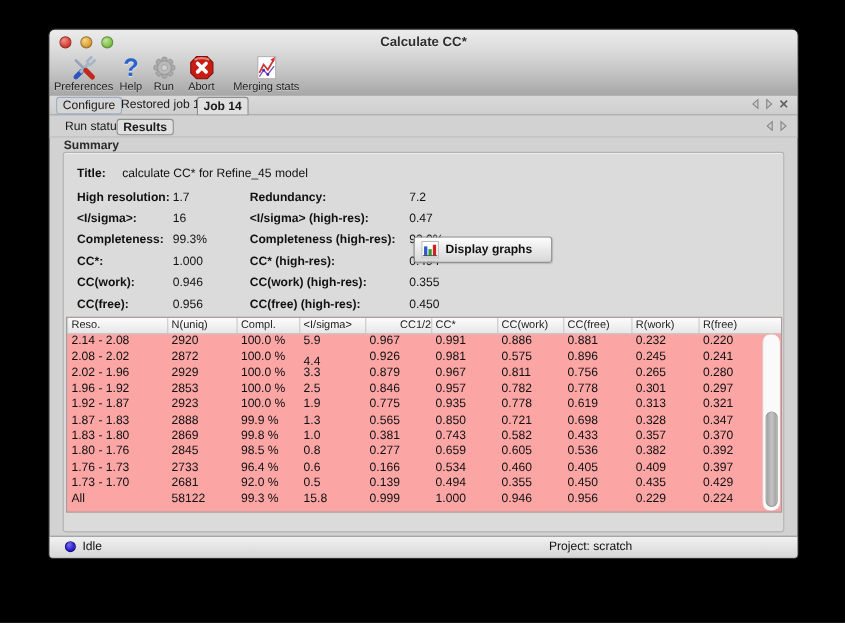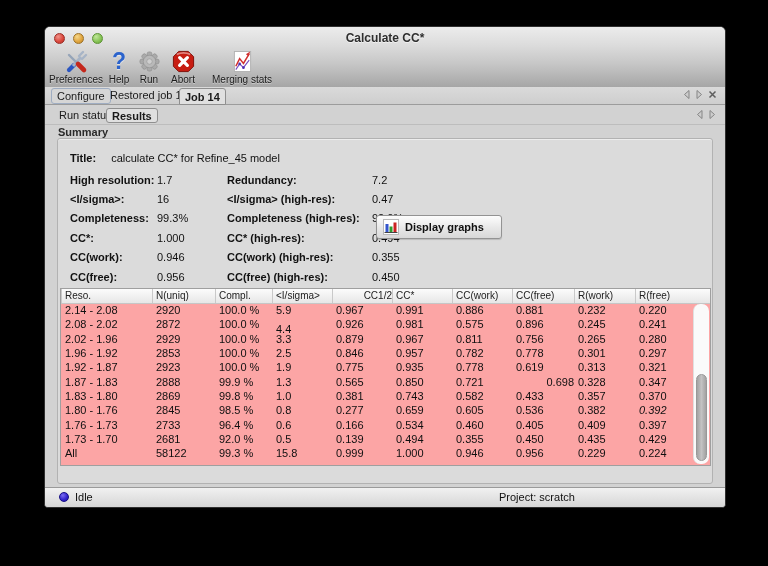--- a/index.html
+++ b/index.html
@@ -314,21 +314,21 @@
               <div class="td" style="width: 59px;">0.321</div>
             </div>
             <div class="tr">
               <div class="td" style="width: 91px;">1.87 - 1.83</div>
               <div class="td" style="width: 63px;">2888</div>
               <div class="td" style="width: 57px;">99.9 %</div>
               <div class="td" style="width: 60px;">1.3</div>
               <div class="td" style="width: 60px;">0.565</div>
               <div class="td" style="width: 60px;">0.850</div>
               <div class="td" style="width: 60px;">0.721</div>
-              <div class="td" style="width: 62px; text-align: right;">0.698</div>
+              <div class="td" style="width: 62px;">0.698</div>
               <div class="td" style="width: 61px;">0.328</div>
               <div class="td" style="width: 59px;">0.347</div>
             </div>
             <div class="tr">
               <div class="td" style="width: 91px;">1.83 - 1.80</div>
               <div class="td" style="width: 63px;">2869</div>
               <div class="td" style="width: 57px;">99.8 %</div>
               <div class="td" style="width: 60px;">1.0</div>
               <div class="td" style="width: 60px;">0.381</div>
               <div class="td" style="width: 60px;">0.743</div>
@@ -340,21 +340,21 @@
             <div class="tr">
               <div class="td" style="width: 91px;">1.80 - 1.76</div>
               <div class="td" style="width: 63px;">2845</div>
               <div class="td" style="width: 57px;">98.5 %</div>
               <div class="td" style="width: 60px;">0.8</div>
               <div class="td" style="width: 60px;">0.277</div>
               <div class="td" style="width: 60px;">0.659</div>
               <div class="td" style="width: 60px;">0.605</div>
               <div class="td" style="width: 62px;">0.536</div>
               <div class="td" style="width: 61px;">0.382</div>
-              <div class="td" style="width: 59px; font-style: italic;">0.392</div>
+              <div class="td" style="width: 59px;">0.392</div>
             </div>
             <div class="tr">
               <div class="td" style="width: 91px;">1.76 - 1.73</div>
               <div class="td" style="width: 63px;">2733</div>
               <div class="td" style="width: 57px;">96.4 %</div>
               <div class="td" style="width: 60px;">0.6</div>
               <div class="td" style="width: 60px;">0.166</div>
               <div class="td" style="width: 60px;">0.534</div>
               <div class="td" style="width: 60px;">0.460</div>
               <div class="td" style="width: 62px;">0.405</div>

